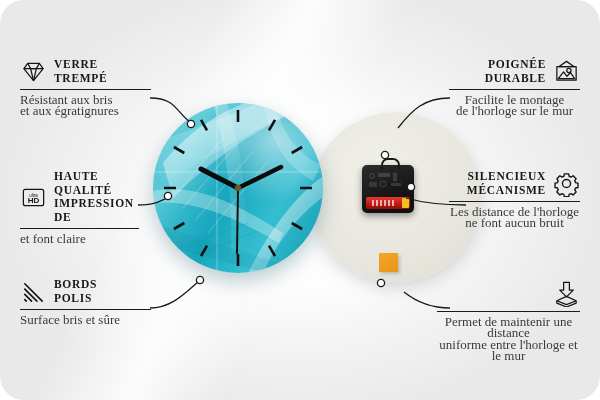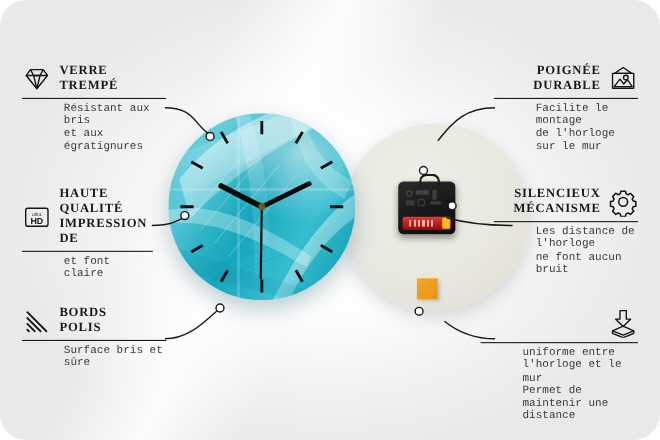--- a/index.html
+++ b/index.html
@@ -80,24 +80,24 @@
   .feat.left .row{justify-content:flex-start;}
   .feat.right .row{justify-content:flex-end;}
   .ttl{
     font-family:"Liberation Serif", serif;
     font-weight:700;font-size:11.5px;letter-spacing:.7px;color:#17181a;
     line-height:13.5px;text-transform:uppercase;
   }
   .feat.right .ttl{text-align:right;}
   .rule{height:1px;background:#1a1a1a;margin-top:4px;}
   .desc{
-    font-family:Liberation Mono, monospace;
-    font-size:10px;line-height:11.6px;color:#3a3a3c;margin-top:3.5px;margin-left:38px;
-  }
-  .feat.right .desc{text-align:left;}
+    font-family:Liberation Serif, serif;
+    font-size:13px;line-height:11.6px;color:#3a3a3c;margin-top:3.5px;
+  }
+  .feat.right .desc{text-align:center;}
   .ico{width:27px;height:27px;flex:0 0 27px;display:block;}
 </style>
 </head>
 <body>
 
 <div id="stage">
   <div class="bgsheen"></div>
 
   <div class="clock-back">
     <div class="mech">
@@ -307,17 +307,17 @@
       <svg class="ico" viewBox="0 0 28 28">
         <g fill="none" stroke="#151515" stroke-width="1.3" stroke-linejoin="round">
           <path d="M11,2.5 h6 v8 h4 l-7,7 -7,-7 h4 Z"></path>
           <path d="M14,17 L4,21.5 L14,25.5 L24,21.5 Z"></path>
           <path d="M4,21.5 v2.5 L14,28 L24,24 v-2.5"></path>
         </g>
       </svg>
     </div>
     <div class="rule"></div>
     <div class="desc">
+      <div>Permet de maintenir une distance</div>
       <div>uniforme entre l'horloge et le mur</div>
-      <div>Permet de maintenir une distance</div>
     </div>
   </div>
 </div>
 
 </body></html>

